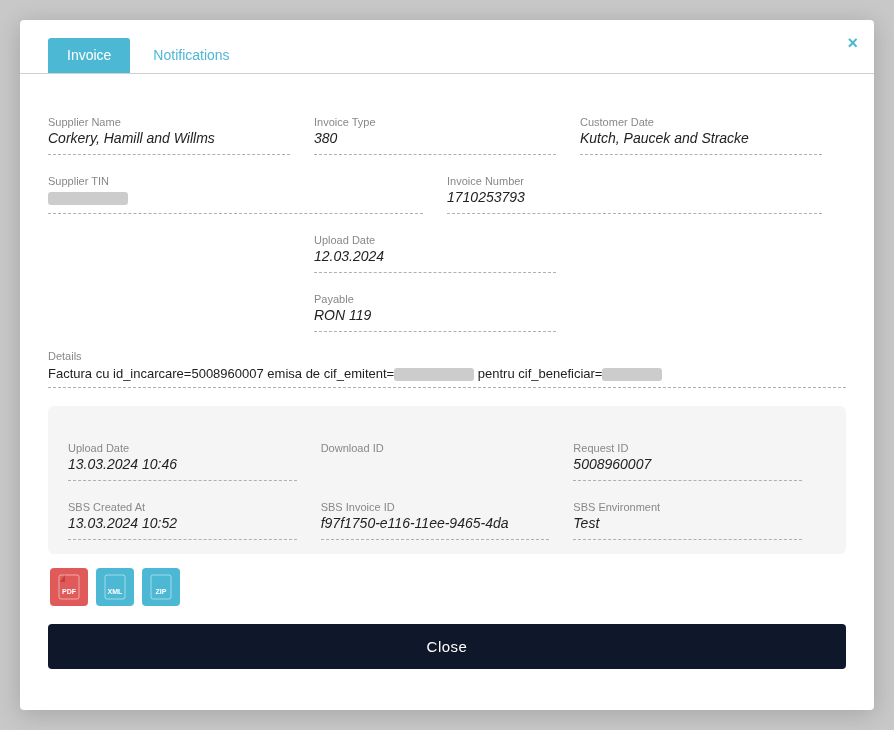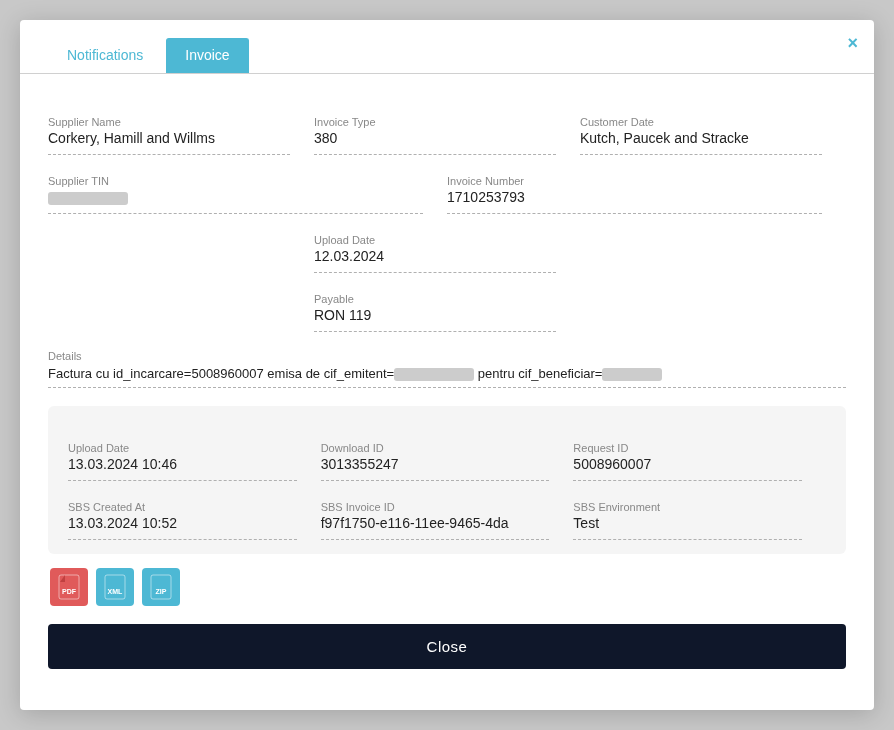--- a/index.html
+++ b/index.html
@@ -76,20 +76,21 @@
       color: #888;
       margin-bottom: 2px;
     }
     .field-value {
       font-size: 14px;
       color: #222;
       border-bottom: 1.5px dashed #b0b0b0;
       padding-bottom: 8px;
       min-width: 80px;
       min-height: 22px;
+      font-style: italic;
     }
     .details-section {
       margin-top: 18px;
       margin-bottom: 10px;
     }
     .details-label {
       font-size: 11px;
       color: #888;
       margin-bottom: 4px;
     }
@@ -168,22 +169,22 @@
       vertical-align: middle;
     }
   </style>
 </head>
 <body>
 
 <div class="modal">
   <button class="close-btn">×</button>
 
   <div class="tabs">
+    <button class="tab active">Invoice</button>
     <button class="tab">Notifications</button>
-    <button class="tab active">Invoice</button>
   </div>
 
   <div class="modal-body">
 
     <div class="fields-row">
       <div class="field-group">
         <div class="field-label">Supplier Name</div>
         <div class="field-value">Corkery, Hamill and Willms</div>
       </div>
       <div class="field-group">
@@ -247,21 +248,20 @@
     </div>
 
     <div class="info-box">
       <div class="fields-row">
         <div class="field-group">
           <div class="field-label">Upload Date</div>
           <div class="field-value">13.03.2024 10:46</div>
         </div>
         <div class="field-group">
           <div class="field-label">Download ID</div>
-          <div class="field-value">3013355247</div>
         </div>
         <div class="field-group">
           <div class="field-label">Request ID</div>
           <div class="field-value">5008960007</div>
         </div>
       </div>
       <div class="fields-row" style="margin-bottom:0;">
         <div class="field-group">
           <div class="field-label">SBS Created At</div>
           <div class="field-value">13.03.2024 10:52</div>

